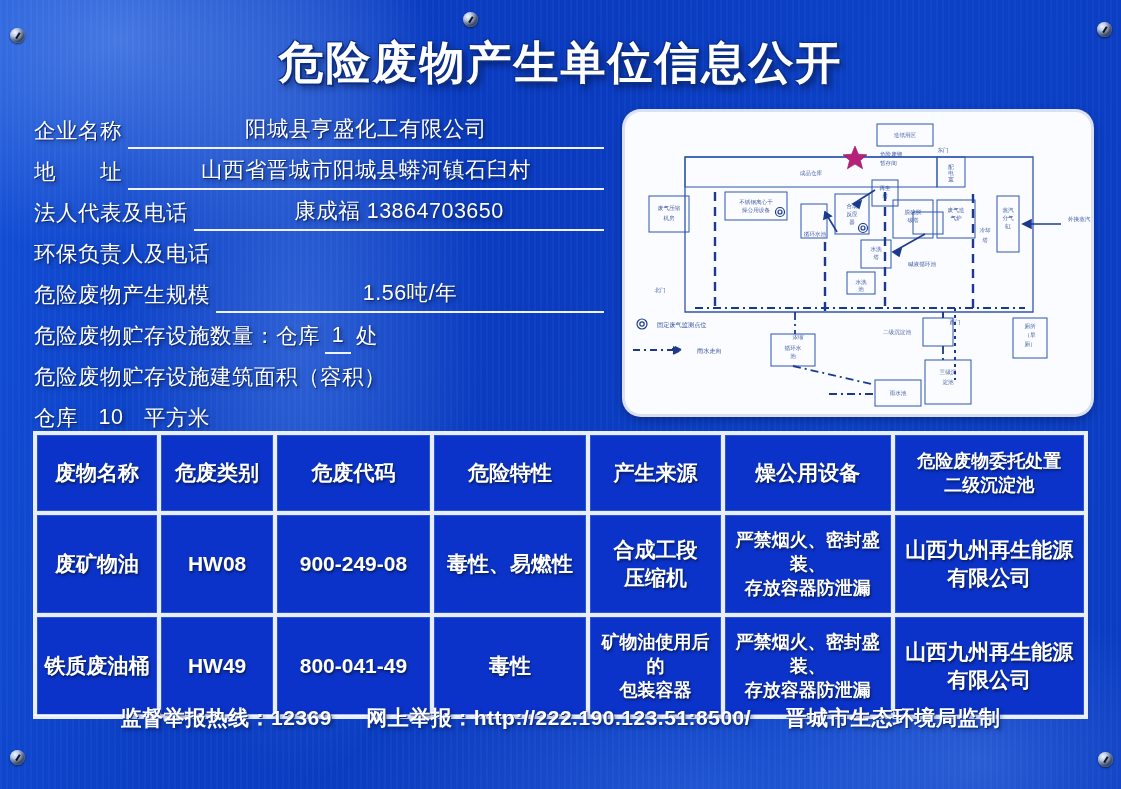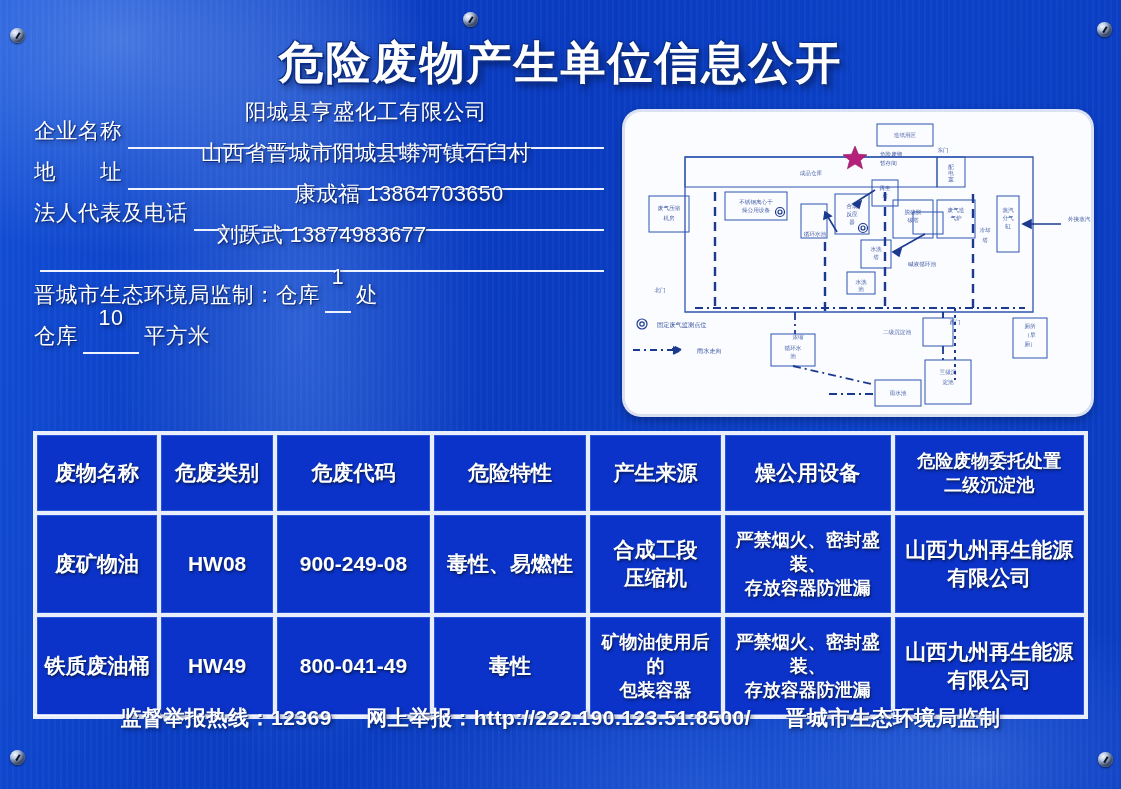--- a/index.html
+++ b/index.html
@@ -47,21 +47,21 @@
   
   .info{position:absolute;left:34px;top:108px;width:570px;color:#fff;}
   .row{
     display:flex;align-items:flex-end;height:41px;
     font-size:21.5px;font-weight:normal;letter-spacing:.5px;
     text-shadow:1px 1px 0 #0b2f86, 2px 2px 4px rgba(0,0,25,.5);
   }
   .lbl{white-space:nowrap;padding-bottom:4px;}
   .fill{
     flex:1;border-bottom:2px solid #eef3ff;text-align:center;
-    padding-bottom:21px;margin-left:6px;
+    padding-bottom:4px;margin-left:6px;
   }
   .fill.small{flex:0 0 auto;min-width:26px;margin:0 5px;}
   .plain{padding-bottom:4px;}
 
   
   .planwrap{position:absolute;left:625px;top:112px;width:466px;height:302px;}
   .plan{
     position:absolute;inset:0;border-radius:16px;background:#fbfcff;
     box-shadow:0 0 0 3px rgba(255,255,255,.85), 0 4px 12px rgba(0,0,16,.45);
     overflow:hidden;
@@ -143,30 +143,37 @@
       <div class="lbl">地　　址</div>
       <div class="fill">山西省晋城市阳城县蟒河镇石臼村</div>
     </div>
 
     <div class="row">
       <div class="lbl">法人代表及电话</div>
       <div class="fill">康成福 13864703650</div>
     </div>
 
     <div class="row">
-      <div class="fill">刘跃武 13874983677</div>
-    </div>
-
-
-    <div class="row">
-      <div class="lbl">晋城市生态环境局监制：仓库</div>
+      <div class="lbl">环保负责人及电话</div>
+    </div>
+
+    <div class="row">
+      <div class="lbl">危险废物产生规模</div>
+      <div class="fill">1.56吨/年</div>
+    </div>
+
+    <div class="row">
+      <div class="lbl">危险废物贮存设施数量：仓库</div>
       <div class="fill small">1</div>
       <div class="plain">处</div>
     </div>
 
+    <div class="row">
+      <div class="lbl">危险废物贮存设施建筑面积（容积）</div>
+    </div>
 
     <div class="row">
       <div class="lbl">仓库</div>
       <div class="fill small" style="min-width:56px">10</div>
       <div class="plain">平方米</div>
     </div>
   </div>
 
   <div class="planwrap">
     <div class="plan">

